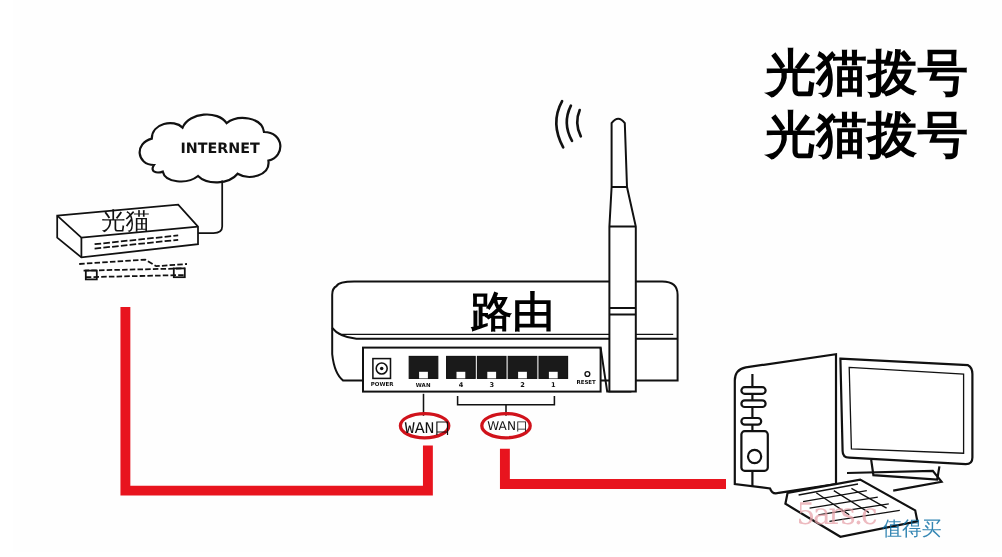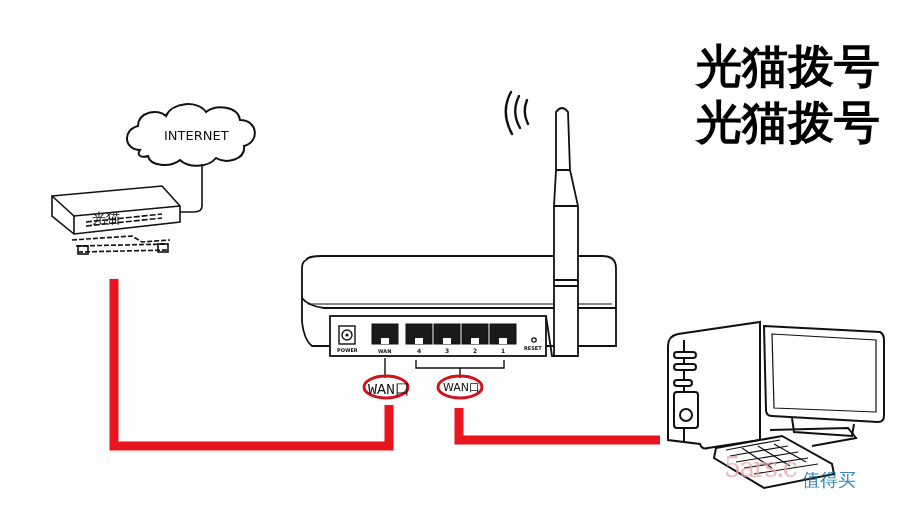--- a/index.html
+++ b/index.html
@@ -3,21 +3,21 @@
 <meta charset="utf-8">
 <style>
   html, body { margin: 0; padding: 0; background: #ffffff; }
   body { width: 911px; height: 506px; overflow: hidden; position: relative; font-family: "DejaVu Sans", sans-serif; }
   #stage { position: absolute; left: 12px; top: 0; width: 911px; height: 502px; background: #fefefe; }
   .edge-strip { position: absolute; right: 0; top: 0; width: 5px; height: 506px; background: #f1f1f1; }
   svg { position: absolute; left: 0; top: 0; }
   .title-block { position: absolute; left: 684px; top: 38px; width: 200px; font-family: "DejaVu Sans", sans-serif; font-weight: bold; font-size: 46px; line-height: 56px; color: #000; letter-spacing: 0px; }
   .title-line { display: block; white-space: nowrap; }
   .router-label { position: absolute; left: 416px; top: 258px; font-family: "DejaVu Sans", sans-serif; font-weight: bold; font-size: 38px; color: #000; }
-  .modem-label { position: absolute; left: 80px; top: 186px; font-family: "DejaVu Sans", sans-serif; font-size: 14px; color: #111; margin-top: 24px; }
+  .modem-label { position: absolute; left: 80px; top: 186px; font-family: "DejaVu Sans", sans-serif; font-size: 22px; color: #111; }
   .watermark { position: absolute; left: 712px; top: 452px; font-family: "DejaVu Serif", serif; font-size: 27px; color: #e7a4ab; opacity: 0.75; letter-spacing: -2px; }
   .watermark-sub { position: absolute; left: 790px; top: 468px; font-family: "DejaVu Sans", sans-serif; font-size: 18px; color: #0369a1; opacity: 0.8; }
 </style>
 </head>
 <body>
 
 <div id="stage">
   <div class="edge-strip"></div>
 
   <svg width="911" height="506" viewBox="0 0 911 506">
@@ -114,23 +114,24 @@
         <path d="M730,448 L760,468 M746,446 L778,466 M762,444 L794,462"></path>
       </g>
     </g>
   </svg>
 
   <div class="title-block">
     <span class="title-line">光猫拨号</span>
     <span class="title-line">光猫拨号</span>
   </div>
 
-  <div style="position:absolute;left:152px;top:128px;font-family:'DejaVu Sans',sans-serif;font-weight:normal;font-size:13px;color:#111;">INTERNET</div>
+  <div style="position:absolute;left:152px;top:128px;font-family:'DejaVu Sans',sans-serif;font-weight:bold;font-size:13px;color:#111;">INTERNET</div>
 
   <div class="modem-label">光猫</div>
+  <div class="router-label">路由</div>
 
   <div style="position:absolute;left:325px;top:347px;font-family:'DejaVu Sans',sans-serif;font-weight:bold;font-size:5px;color:#111;">POWER</div>
   <div style="position:absolute;left:366px;top:348px;font-family:'DejaVu Sans',sans-serif;font-weight:bold;font-size:5px;color:#111;">WAN</div>
   <div style="position:absolute;left:405px;top:347px;font-family:'DejaVu Sans',sans-serif;font-weight:bold;font-size:6px;color:#111;">4</div>
   <div style="position:absolute;left:433px;top:347px;font-family:'DejaVu Sans',sans-serif;font-weight:bold;font-size:6px;color:#111;">3</div>
   <div style="position:absolute;left:461px;top:347px;font-family:'DejaVu Sans',sans-serif;font-weight:bold;font-size:6px;color:#111;">2</div>
   <div style="position:absolute;left:489px;top:347px;font-family:'DejaVu Sans',sans-serif;font-weight:bold;font-size:6px;color:#111;">1</div>
   <div style="position:absolute;left:512px;top:345px;font-family:'DejaVu Sans',sans-serif;font-weight:bold;font-size:5px;color:#111;">RESET</div>
 
   <div style="position:absolute;left:356px;top:380px;font-family:Liberation Mono, monospace;font-size:15px;color:#111;">WAN口</div>

